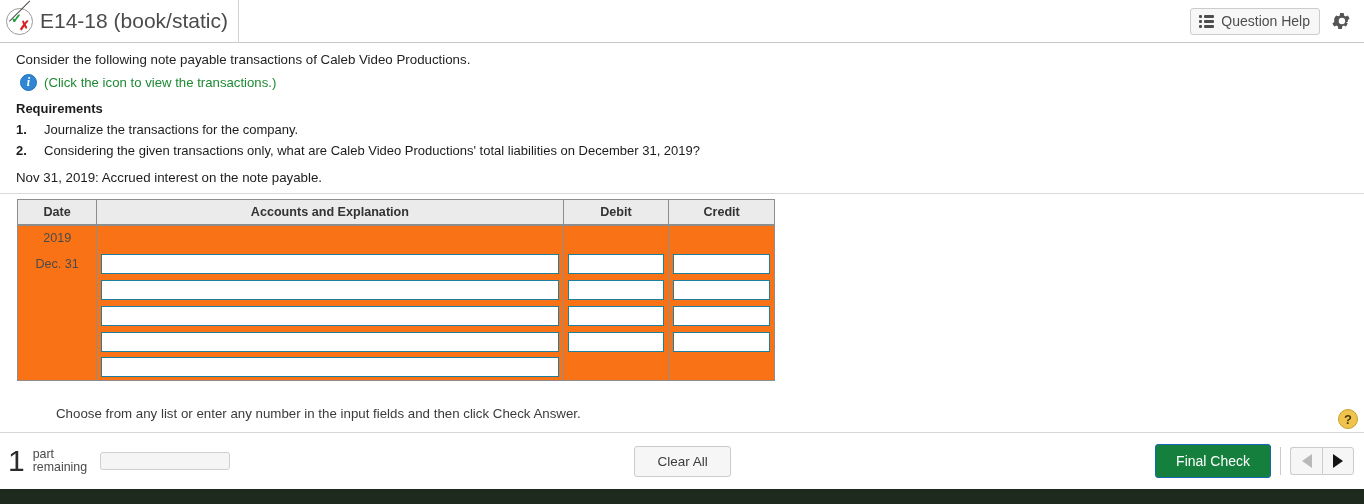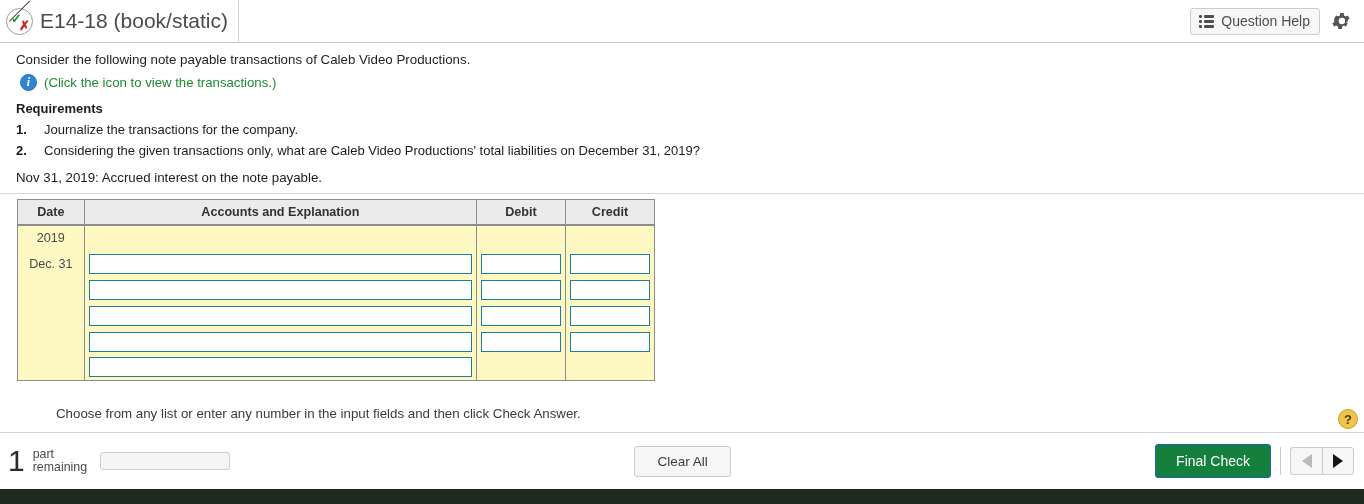--- a/index.html
+++ b/index.html
@@ -87,30 +87,30 @@
   .req-row { display: flex; font-size: 13px; color:#1c1c1c; padding-top: 6px; }
   .req-num { width: 44px; text-align: left; padding-left: 16px; font-weight: bold; }
   .req-text { }
 
   .hr-line { border: 0; border-top: 1px solid #d9d9d9; margin: 0; }
   .txn-line { font-size: 13.3px; color: #1c1c1c; padding: 12px 0 8px 16px; }
 
   
   .jtable {
     position: absolute; left: 17px; top: 199px;
-    width: 638px; border-collapse: collapse;
+    width: 758px; border-collapse: collapse;
     border: 1px solid #8d8d8d; background: #ebebeb;
   }
   .jtable th {
     background: #ebebeb; border: 1px solid #8d8d8d;
     font-size: 12.6px; color: #333; font-weight: bold;
     padding: 4px 0; height: 25px; text-align:center;
   }
   .jtable td {
-    background: #fef9c3; border-left: 1px solid #8d8d8d; border-right: 1px solid #8d8d8d;
+    background: #f97316; border-left: 1px solid #8d8d8d; border-right: 1px solid #8d8d8d;
     padding: 0; height: 26px; vertical-align: middle;
   }
   .jtable td.datecell {
     font-size: 12.6px; color: #4a4a4a; text-align: center;
     border-bottom: none; border-top: none;
   }
   col.c-date { width: 66px; }
   col.c-acct { width: 388px; }
   col.c-deb  { width: 88px; }
   col.c-cre  { width: 88px; }

